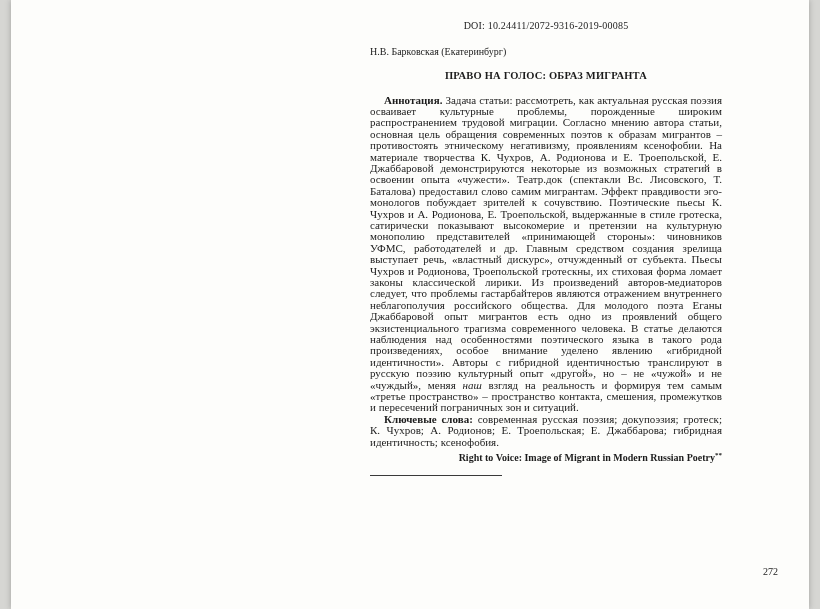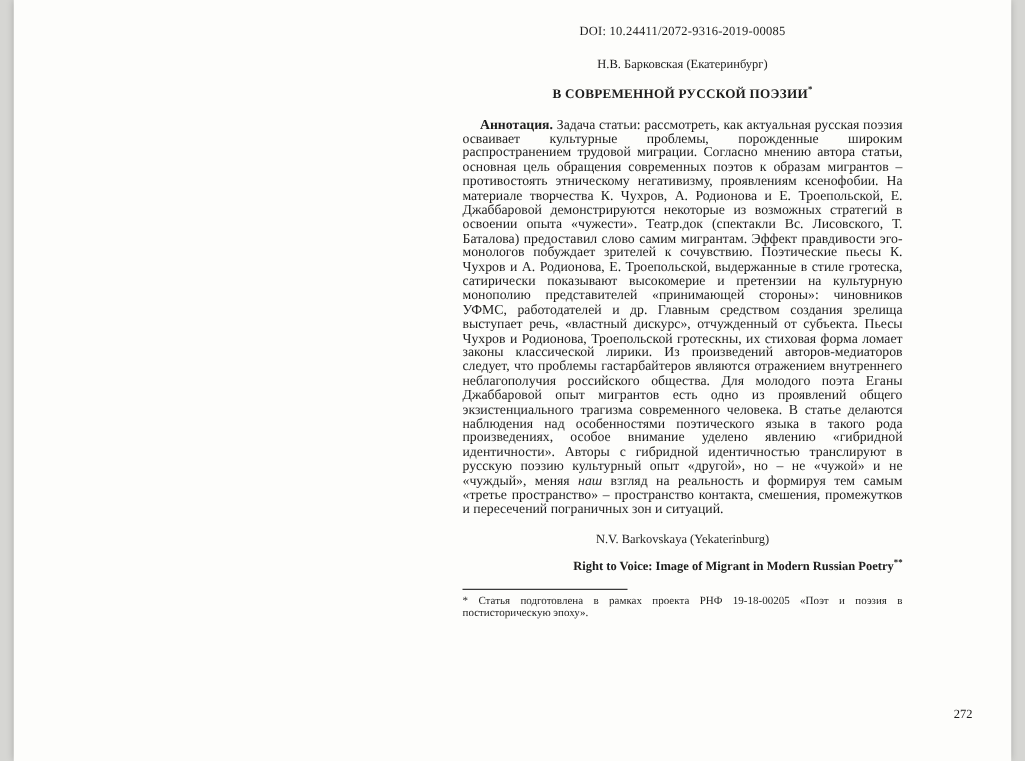--- a/index.html
+++ b/index.html
@@ -19,21 +19,21 @@
   }
   .column {
     position:absolute;
     left:359px; top:20px; width:352px;
   }
   .doi {
     font-size:10px; text-align:center; margin-bottom:15px;
     letter-spacing:0.2px;
   }
   .author-line {
-    font-size:10px; text-align:center; margin-bottom:13px;
+    font-size:10px; text-align:left; margin-bottom:13px;
   }
   .title-ru {
     font-size:10.5px; font-weight:bold; text-align:center;
     line-height:12.5px; margin-bottom:12px; letter-spacing:0.2px;
   }
   .para {
     font-size:11px; line-height:11.4px; text-align:justify; text-indent:14px;
   }
   .bold { font-weight:bold; }
   .it { font-style:italic; }
@@ -59,33 +59,32 @@
 
 <div class="page">
 
   <div class="column">
 
     <div class="doi">DOI: 10.24411/2072-9316-2019-00085</div>
 
     <div class="author-line">Н.В. Барковская (Екатеринбург)</div>
 
     <div class="title-ru">
-      <div><span>В СОВРЕМЕННОЙ РУССКОЙ ПОЭЗИИ</span><sup>*</sup></div>
+      <div>ПРАВО НА ГОЛОС: ОБРАЗ МИГРАНТА</div>
     </div>
 
     <div class="para abstract"><span class="bold">Аннотация.</span><span> Задача статьи: рассмотреть, как актуальная русская поэзия осваивает культурные проблемы, порожденные широким распространением трудовой миграции. Согласно мнению автора статьи, основная цель обращения современных поэтов к образам мигрантов – противостоять этническому негативизму, проявлениям ксенофобии. На материале творчества К. Чухров, А. Родионова и Е. Троепольской, Е. Джаббаровой демонстрируются некоторые из возможных стратегий в освоении опыта «чужести». Театр.док (спектакли Вс. Лисовского, Т. Баталова) предоставил слово самим мигрантам. Эффект правдивости эго-монологов побуждает зрителей к сочувствию. Поэтические пьесы К. Чухров и А. Родионова, Е. Троепольской, выдержанные в стиле гротеска, сатирически показывают высокомерие и претензии на культурную монополию представителей «принимающей стороны»: чиновников УФМС, работодателей и др. Главным средством создания зрелища выступает речь, «властный дискурс», отчужденный от субъекта. Пьесы Чухров и Родионова, Троепольской гротескны, их стиховая форма ломает законы классической лирики. Из произведений авторов-медиаторов следует, что проблемы гастарбайтеров являются отражением внутреннего неблагополучия российского общества. Для молодого поэта Еганы Джаббаровой опыт мигрантов есть одно из проявлений общего экзистенциального трагизма современного человека. В статье делаются наблюдения над особенностями поэтического языка в такого рода произведениях, особое внимание уделено явлению «гибридной идентичности». Авторы с гибридной идентичностью транслируют в русскую поэзию культурный опыт «другой», но – не «чужой» и не «чуждый», меняя </span><span class="it">наш</span><span> взгляд на реальность и формируя тем самым «третье пространство» – пространство контакта, смешения, промежутков и пересечений пограничных зон и ситуаций.</span></div>
 
+    <div class="para keywords"><span class="bold">Ключевые слова:</span><span> современная русская поэзия; докупоэзия; гротеск; К. Чухров; А. Родионов; Е. Троепольская; Е. Джаббарова; гибридная идентичность; ксенофобия.</span></div>
 
-    <div class="author-en">N.V. Barkovskaya (Yekaterinburg)</div>
 
     <div class="title-en"><span>Right to Voice: Image of Migrant in Modern Russian Poetry</span><sup>**</sup></div>
 
 
     <div class="fn-rule"></div>
 
-    <div class="footnote"><span>*</span><span> Статья подготовлена в рамках проекта РНФ 19-18-00205 «Поэт и поэзия в постисторическую эпоху».</span></div>
 
 
   </div>
 
   <div class="page-number">272</div>
 
 </div>
 
 </body></html>

